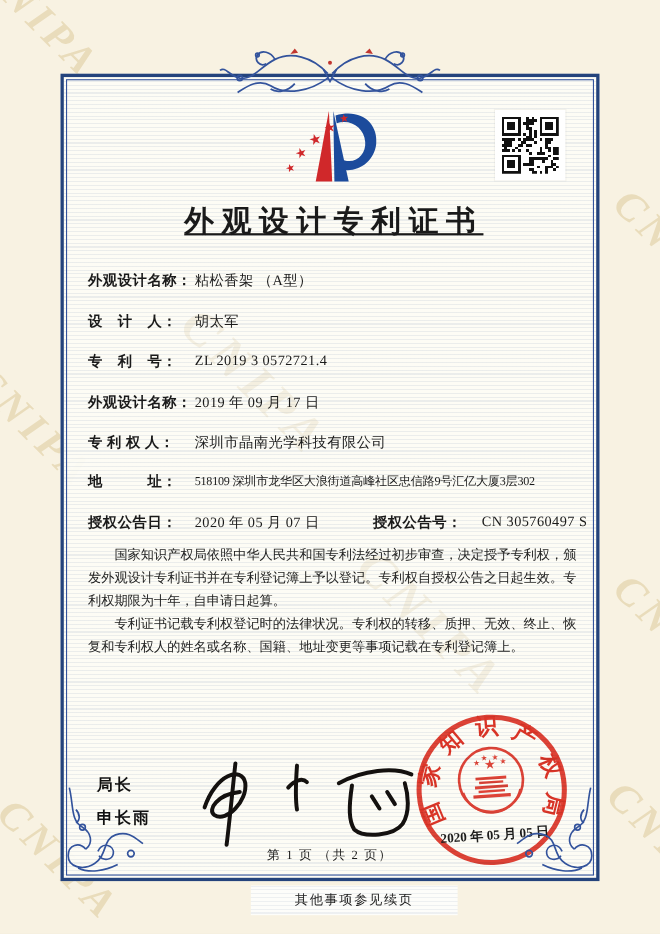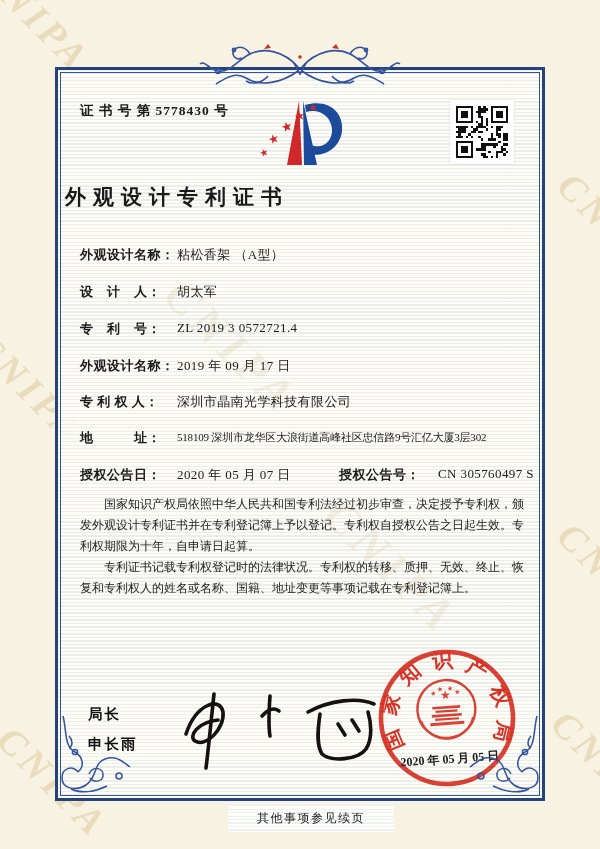--- a/index.html
+++ b/index.html
@@ -18,22 +18,22 @@
          border:3px solid #24437c;background:
          repeating-linear-gradient(180deg,rgba(125,145,178,.14) 0 1px,rgba(0,0,0,0) 1px 3.5px),
          rgba(253,252,246,.95);}
   .panel::before{content:"";position:absolute;inset:2px;border:1px solid #33539c;pointer-events:none;z-index:2;}
   .panel>*{z-index:1;}
   
   .cert-no{position:absolute;left:22px;top:32px;font-size:13.5px;letter-spacing:1px;font-weight:600;}
   .logo{position:absolute;left:196px;top:26px;width:92px;height:78px;}
   .qr-box{position:absolute;right:28px;top:30px;width:64px;height:64px;background:#fff;
           display:flex;align-items:center;justify-content:center;box-shadow:0 0 0 1px rgba(0,0,0,.04);}
-  .title{position:absolute;left:0;right:0;top:113px;font-size:21px;font-weight:700;
-         letter-spacing:7px;text-indent:7px;}
+  .title{position:absolute;left:0;right:0;top:113px;text-align:center;font-size:27px;font-weight:700;
+         letter-spacing:7px;text-indent:7px;text-decoration:underline;}
   .fields{position:absolute;left:22px;right:12px;top:0;}
   .frow{position:absolute;left:0;right:0;white-space:nowrap;font-size:13px;}
   .frow .lab{display:inline-block;width:97px;font-weight:600;letter-spacing:.5px;vertical-align:top;}
   .frow .val{letter-spacing:.4px;}
   .r1{top:176px}.r2{top:213px}.r3{top:250px}.r4{top:287px}.r5{top:323px}
   .r6{top:359px}.r6 .val{font-size:11px;letter-spacing:-.2px;}
   .r7{top:396px}
   .r7 .l2{position:absolute;left:235px;font-weight:600;letter-spacing:.5px;margin-left:24px;}
   .r7 .v2{position:absolute;left:332px;letter-spacing:.4px;margin-left:26px;}
   .bodytext{position:absolute;left:22px;right:18px;top:424px;font-size:12px;line-height:21px;
@@ -44,42 +44,41 @@
   .sig{position:absolute;left:104px;top:612px;width:234px;height:100px;}
   .pageinfo{position:absolute;left:0;right:0;bottom:13px;text-align:center;font-size:11.5px;letter-spacing:1.5px;}
   
   .seal{position:absolute;left:372px;top:643px;width:150px;height:150px;transform:rotate(-4deg);
         mix-blend-mode:multiply;opacity:.95;z-index:5;}
   
   .orn-top{position:absolute;left:198px;top:43px;width:204px;height:52px;z-index:6;}
   .orn-bl{position:absolute;left:57px;top:714px;width:76px;height:82px;z-index:6;}
   .orn-br{position:absolute;left:467px;top:714px;width:76px;height:82px;z-index:6;}
   
-  .cont-strip{position:absolute;left:228px;top:805px;width:166px;height:27px;background:
+  .cont-strip{position:absolute;left:228px;top:805px;width:188px;height:27px;background:
          repeating-linear-gradient(180deg,rgba(125,145,178,.12) 0 1px,rgba(0,0,0,0) 1px 3.5px),#fdfdfa;
          display:flex;align-items:center;justify-content:center;}
   .cont-strip span{font-size:12px;letter-spacing:1.5px;color:#222;}
 </style>
 </head>
 <body>
 
 <div class="page">
 
   <span class="wm wm1">CNIPA</span>
   <span class="wm wm2">CNIPA</span>
   <span class="wm wm3">CNIPA</span>
   <span class="wm wm4">CNIPA</span>
   <span class="wm wm5">CNIPA</span>
   <span class="wm wm6">CNIPA</span>
 
   <div class="panel">
     <span class="wm-in wm7">CNIPA</span>
     <span class="wm-in wm8">CNIPA</span>
 
-    <div class="cert-no">证 书 号 第 5778430 号</div>
 
     <svg class="logo" viewBox="0 0 92 78">
       <polygon points="45,5 48,69 33,69" fill="#d0282a"></polygon>
       <polygon points="49,5 63,69 50,69" fill="#1c4b9c"></polygon>
       <path d="M51 9 C75 2 90 17 88 35 C86 53 68 63 53 57 L55 48 C68 55 79 45 78 33 C77 20 65 12 52 16 Z" fill="#1c4b9c"></path>
       <g fill="#d0282a" font-family="'DejaVu Sans',sans-serif" text-anchor="middle">
         <text x="10" y="60" font-size="10" transform="rotate(-18 10 57)">★</text>
         <text x="20" y="47" font-size="12" transform="rotate(-18 20 44)">★</text>
         <text x="33" y="35" font-size="13" transform="rotate(-15 33 32)">★</text>
         <text x="46" y="24" font-size="12" transform="rotate(-12 46 21)">★</text>
@@ -253,20 +252,21 @@
         <path d="M24 52 C34 22 58 14 61 30 C63 46 44 66 33 59 C26 54 36 40 56 38"></path>
         <path d="M100 34 C106 27 113 25 117 29"></path>
         <path d="M108 14 C107 28 106 42 108 54"></path>
         <path d="M146 30 C168 18 196 15 212 22"></path>
         <path d="M158 32 C155 52 155 64 160 72 C169 80 196 78 204 67 C211 56 209 40 206 30"></path>
         <path d="M176 42 l7 11"></path>
         <path d="M190 38 l7 11"></path>
       </g>
     </svg>
 
+    <div class="pageinfo">第 1 页 （共 2 页）</div>
   </div>
 
   <svg class="orn-top" viewBox="0 0 204 52">
     <g stroke="#33539c" fill="none" stroke-width="1.6">
       <path d="M100 24 C86 8 66 4 52 11 C38 18 32 30 20 28 C10 26 7 17 2 21"></path>
       <path d="M100 28 C84 40 62 44 48 35 C37 28 26 36 18 41"></path>
       <path d="M52 11 C48 4 40 2 36 7 C33 12 38 18 44 15"></path>
       <path d="M70 33 C64 40 54 42 48 38"></path>
       <circle cx="20" cy="28" r="2.4"></circle>
       <circle cx="36" cy="7" r="1.6"></circle>

